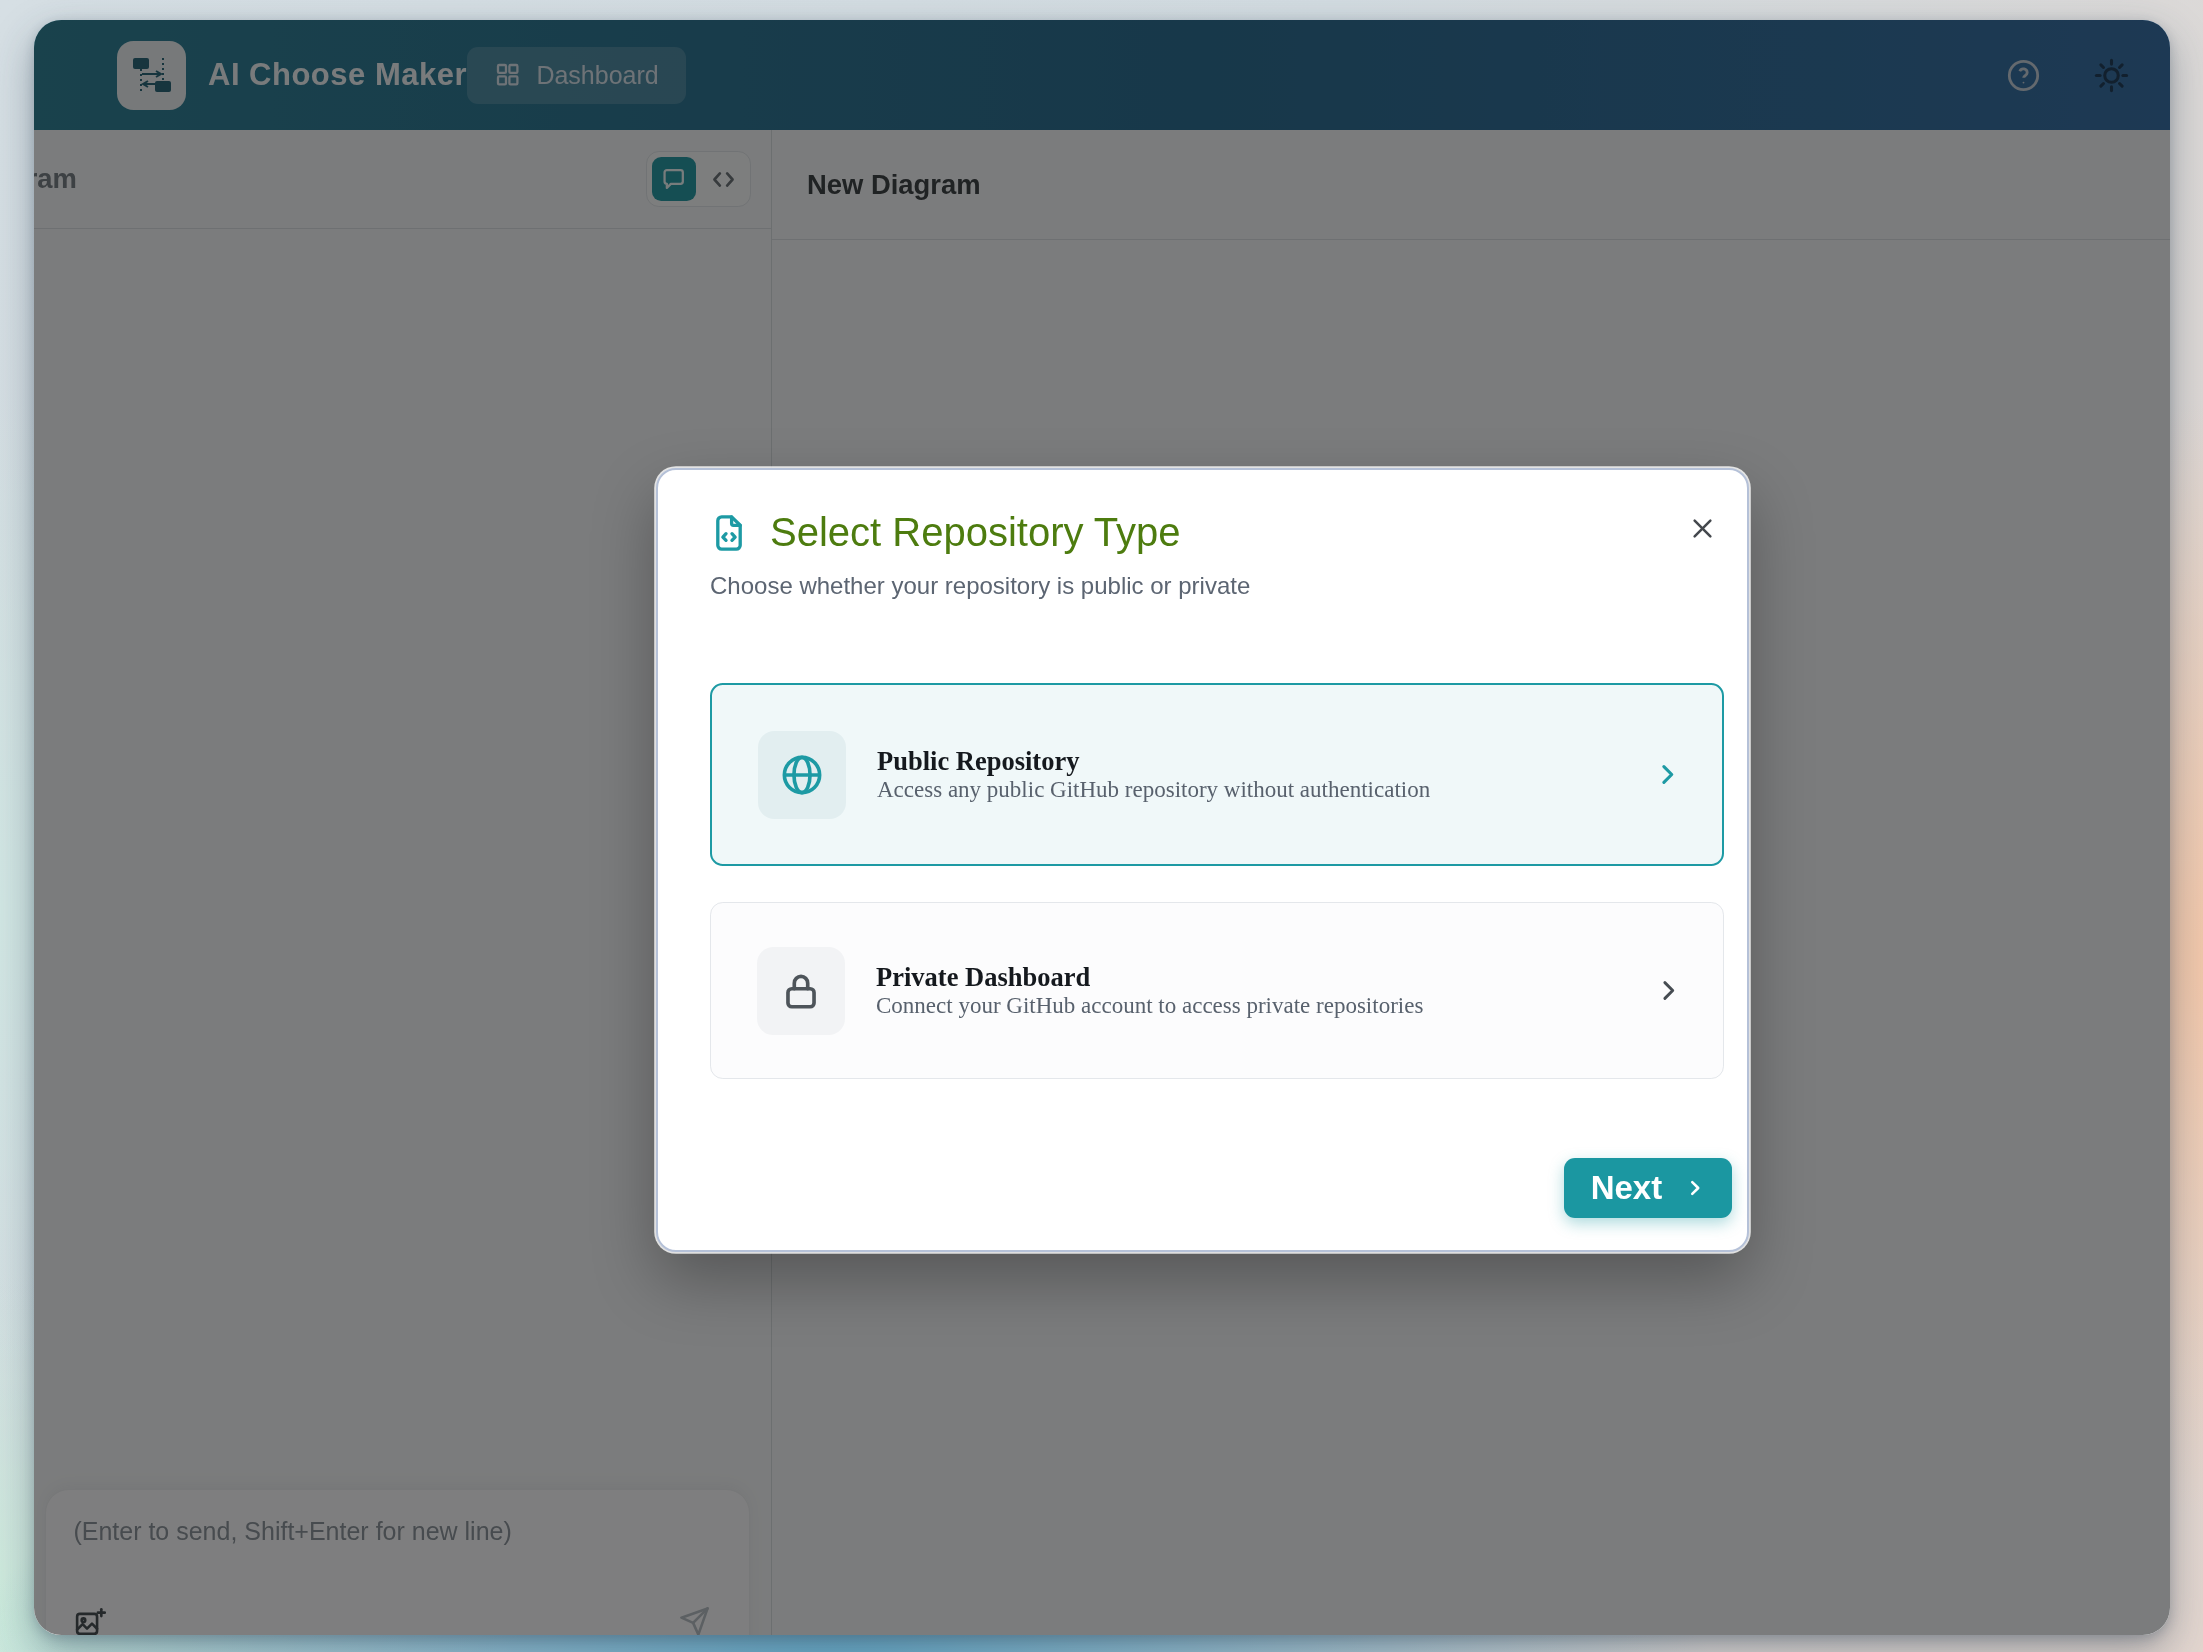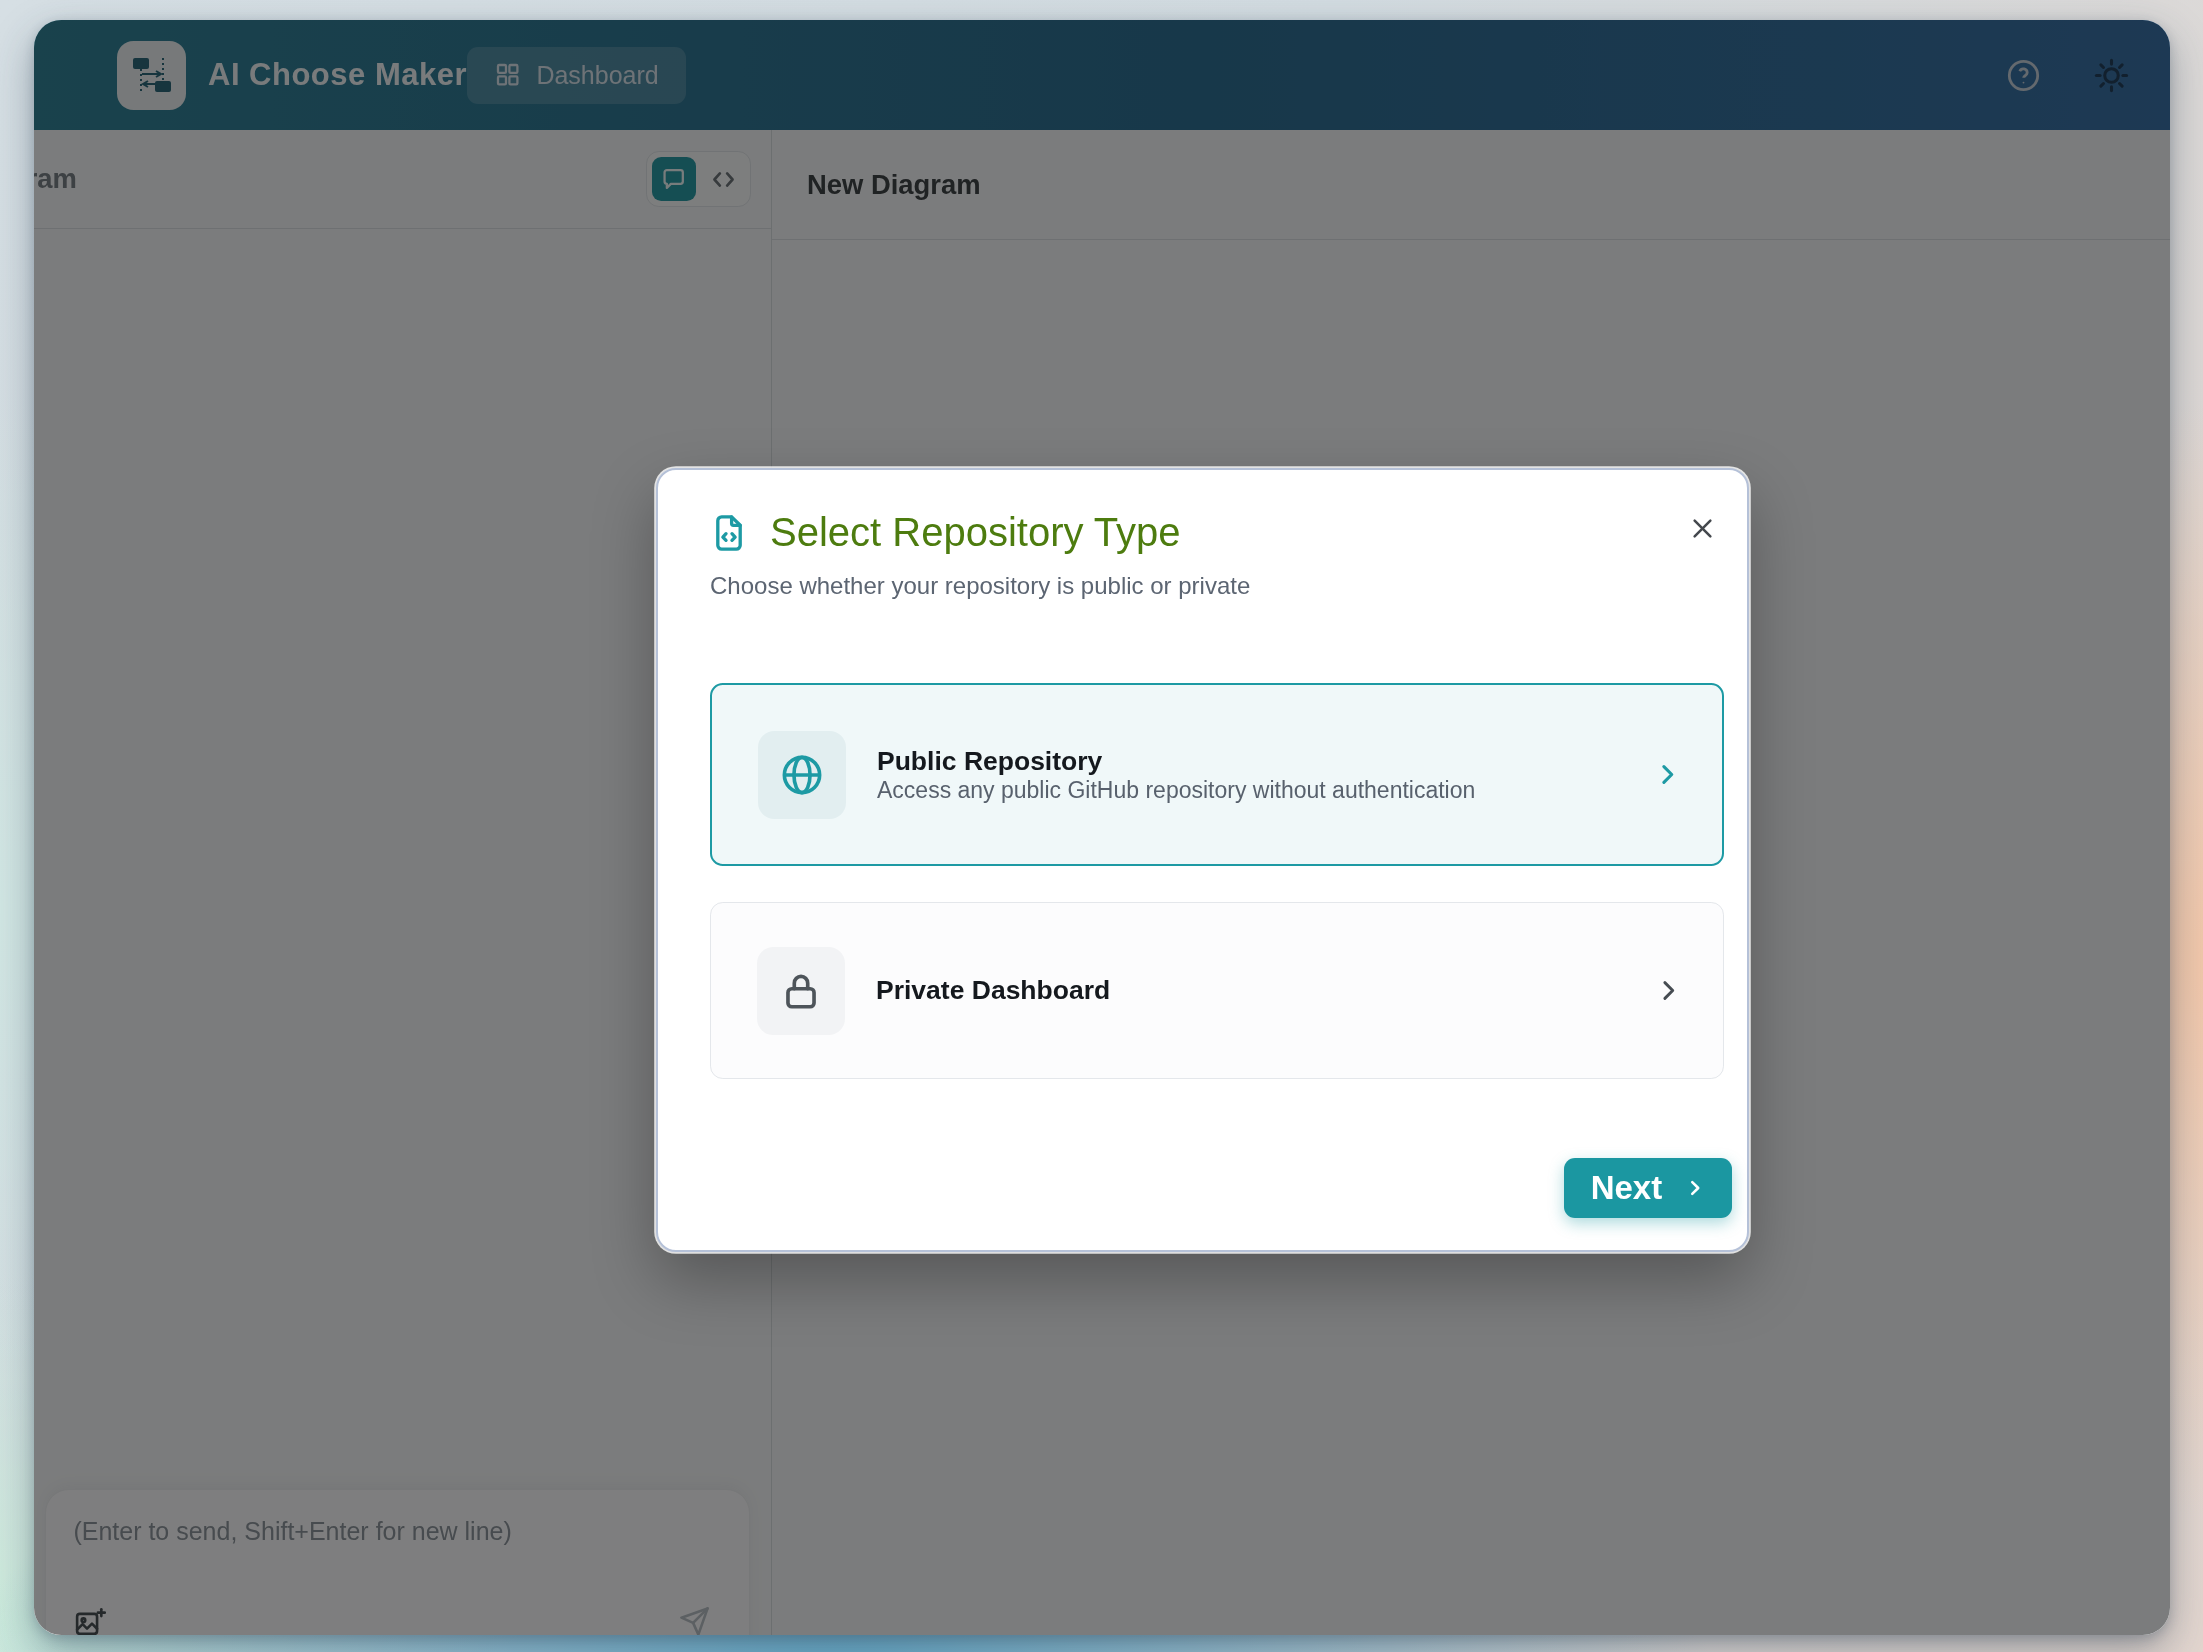--- a/index.html
+++ b/index.html
@@ -96,21 +96,21 @@
     position:absolute; left:52px; width:1014px; border-radius:12.8px;
     display:flex; align-items:center; padding-left:46px; cursor:pointer;
   }
   .option-card.public{ top:213px; height:183px; background:#f0f8f9; border:2.7px solid #1d9aa4; }
   .option-card.private{ top:432px; height:177px; background:#fcfcfd; border:1.8px solid #e4e7eb; }
   .option-icon-tile{
     width:88px; height:88px; border-radius:16.4px; display:flex; align-items:center; justify-content:center; flex:0 0 auto;
   }
   .option-card.public .option-icon-tile{ background:#e2eef0; }
   .option-card.private .option-icon-tile{ background:#f2f3f5; }
-  .option-texts{ margin-left:31px; display:flex; flex-direction:column; gap:0; }
+  .option-texts{ margin-left:31px; display:flex; flex-direction:column; gap:0;font-family:Liberation Serif, serif; }
   .option-title{ font-size:26.5px; font-weight:700; color:#15191e; }
   .option-desc{ font-size:23px; color:#58616d; }
   .option-chevron{ margin-left:auto; margin-right:40px; display:flex; }
 
   .next-btn{
     position:absolute; right:14.6px; top:688px; width:168px; height:60px;
     background:#1b97a1; border-radius:11px; display:flex; align-items:center; justify-content:center;
     gap:22px; color:#ffffff; font-size:33px; font-weight:600; cursor:pointer;
     box-shadow:0 5.5px 14.6px rgba(27,151,161,.35);
   }
@@ -267,20 +267,21 @@
 
   <div class="option-card private">
     <div class="option-icon-tile">
       <svg width="46" height="46" viewBox="0 0 24 24" fill="none" stroke="#4e545a" stroke-width="1.9" stroke-linecap="round" stroke-linejoin="round">
         <rect x="5.2" y="10.8" width="13.6" height="9.4" rx="2"></rect>
         <path d="M8.5 10.8V7.9a3.5 3.5 0 0 1 7 0v2.9"></path>
       </svg>
     </div>
     <div class="option-texts">
       <div class="option-title">Private Dashboard</div>
+      <div class="option-desc">Connect your GitHub account to access private repositories</div>
     </div>
     <div class="option-chevron">
       <svg width="29" height="29" viewBox="0 0 24 24" fill="none" stroke="#464c52" stroke-width="2.4" stroke-linecap="round" stroke-linejoin="round">
         <polyline points="9 5.5 15.5 12 9 18.5"></polyline>
       </svg>
     </div>
   </div>
 
   <div class="next-btn">
     <span>Next</span>

